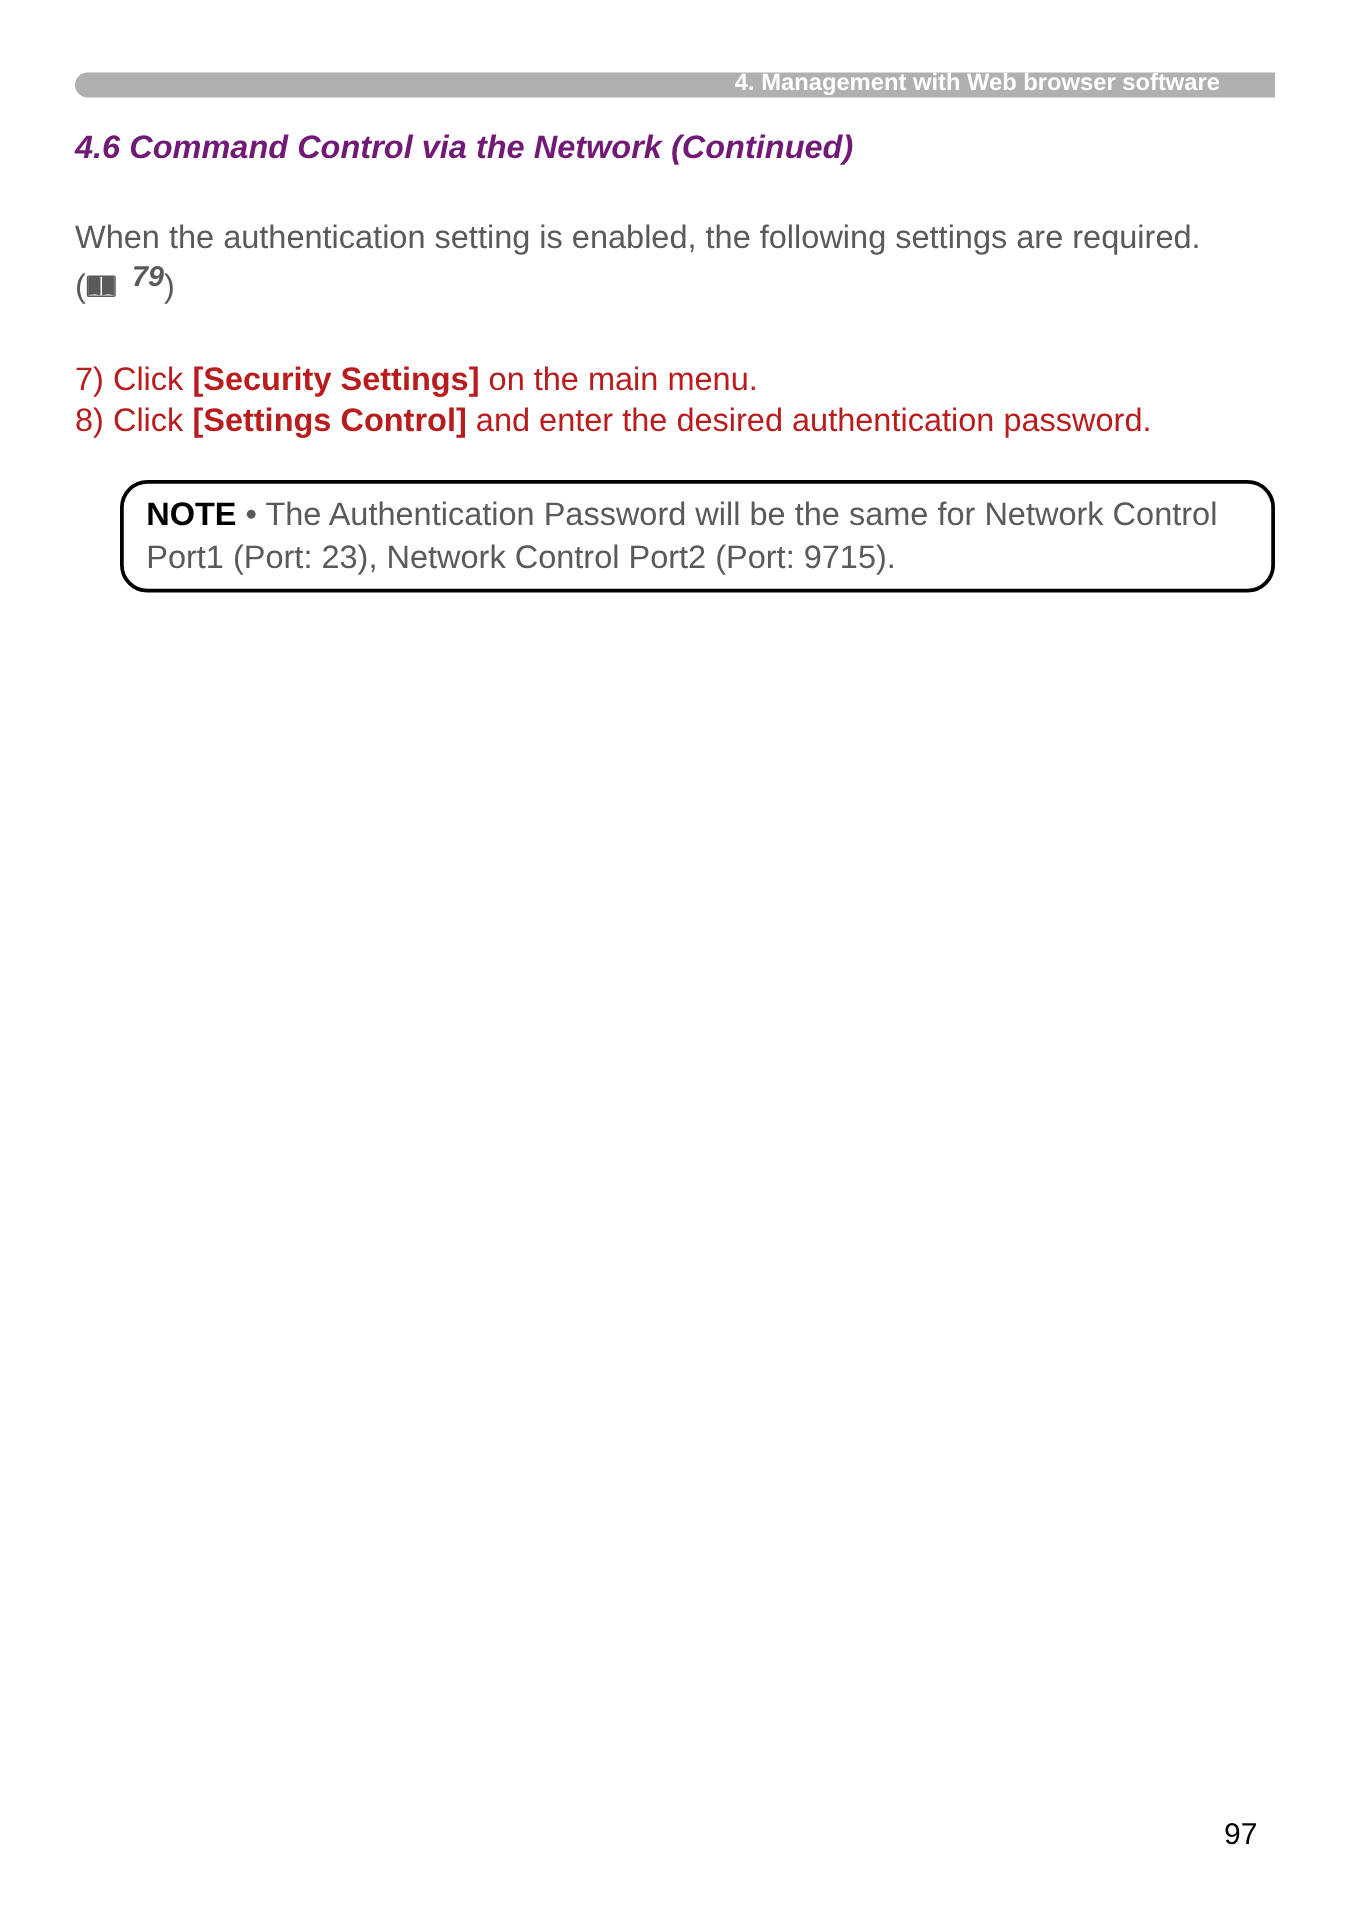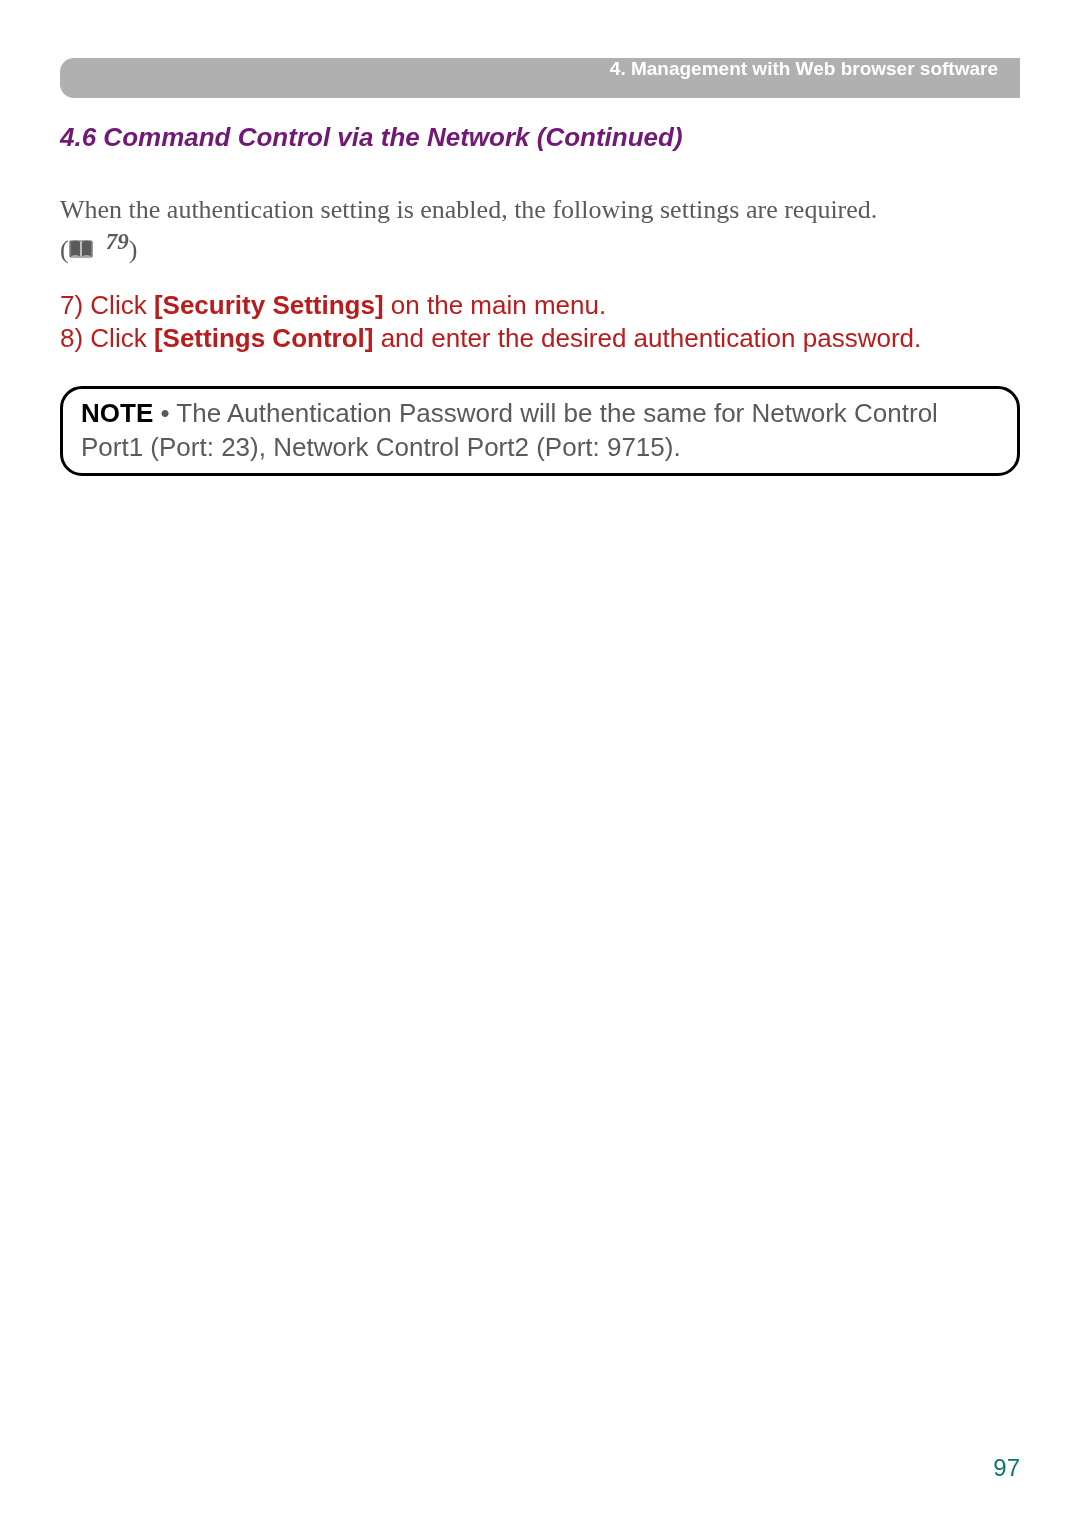--- a/index.html
+++ b/index.html
@@ -9,51 +9,50 @@
     background: #ffffff;
     font-family: Arial, Helvetica, sans-serif;
     color: #5a5a5a;
   }
   .page {
     padding: 58px 60px 40px 60px;
     position: relative;
     height: 100%;
   }
   .header-bar {
-    height: 40px;
+    height: 20px;
     background: #b0b0b0;
     border-radius: 14px 0 0 14px;
     border-top-right-radius: 0;
     border-bottom-right-radius: 0;
     display: flex;
-    align-items: flex-start;
+    align-items: flex-end;
     justify-content: flex-end;
-    padding-right: 22px;
+    padding-right: 44px;
     margin-bottom: 24px;
     margin-left: 0px;
     position: relative;
   }
   .header-bar-text {
     color: #ffffff;
     font-weight: bold;
     font-size: 19px;
   }
   .section-title {
     font-weight: bold;
     font-style: italic;
     font-size: 26px;
     color: #701a75;
     margin-bottom: 40px;
   }
   .intro-text {
     font-size: 26px;
     color: #5a5a5a;
     line-height: 1.3;
-    margin-bottom: 22px;
-    font-family: Liberation Serif, serif;
+    margin-bottom: 40px;
   }
   .page-ref {
     display: inline-flex;
     align-items: center;
     gap: 13px;
   }
   .book-icon {
     display: inline-block;
     width: 24px;
     height: 18px;
@@ -73,32 +72,33 @@
   .step-line { margin-bottom: 0px; }
   .sub-line { padding-left: 36px; }
   .bold { font-weight: bold; }
   .note-box {
     border: 3px solid #000000;
     border-radius: 22px;
     padding: 8px 18px 8px 18px;
     font-size: 26px;
     color: #5a5a5a;
     line-height: 1.3;
+    margin-left: 36px;
   }
   .note-label {
     font-weight: bold;
     color: #000000;
     font-family: Arial, sans-serif;
   }
   .page-number {
     position: absolute;
     bottom: 50px;
-    right: 60px;
+    right: 74px;
     font-size: 24px;
-    color: #0f766e;
+    color: #000000;
   }
 </style>
 </head>
 <body>
 
 <div class="page">
 
   <div class="header-bar">
     <span class="header-bar-text">4. Management with Web browser software</span>
   </div>

